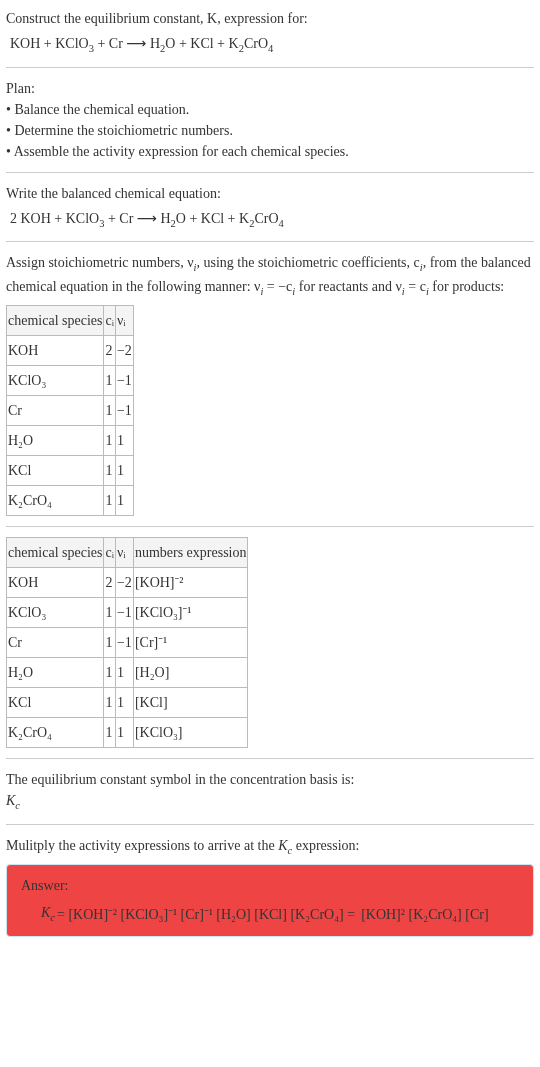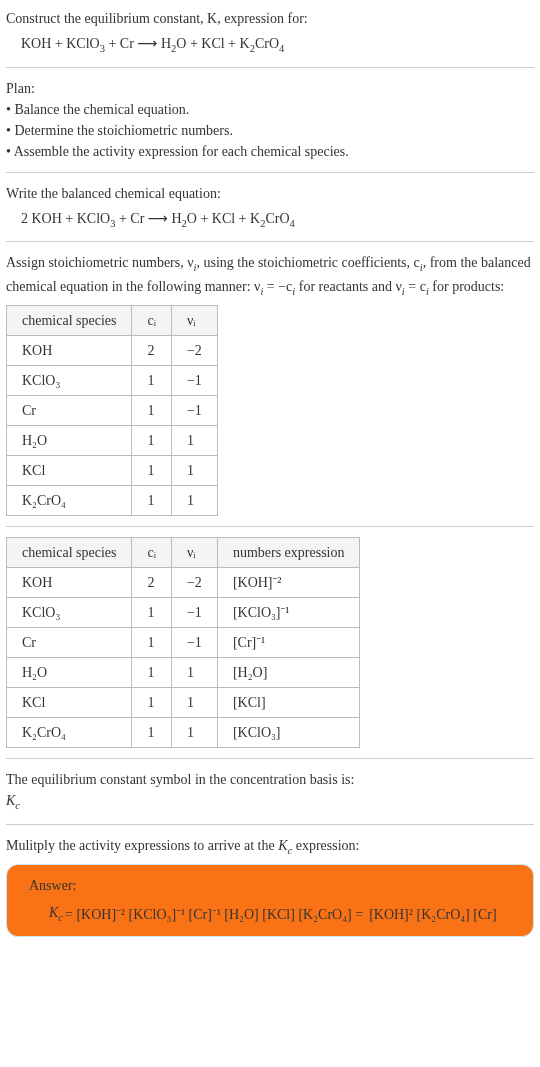--- a/index.html
+++ b/index.html
@@ -7,42 +7,42 @@
   font-family: Georgia, 'Times New Roman', serif;
   font-size: 14px;
   color: #333;
   background: #fff;
   width: 540px;
   padding: 8px 6px;
   line-height: 1.5;
 }
 .section { margin-bottom: 6px; }
 .divider { border: none; border-top: 1px solid #ccc; margin: 10px 0; }
-.equation { margin: 4px 15px; }
+.equation { margin: 4px 4px; }
 sub { font-size: 0.75em; vertical-align: sub; }
 .italic { font-style: italic; }
 table.data {
   border-collapse: collapse;
   margin: 6px 0;
 }
 table.data th, table.data td {
   border: 1px solid #bbb;
-  padding: 4px 15px;
+  padding: 4px 1px;
   text-align: left;
   font-weight: normal;
   background: #fff;
 }
 table.data th { background: #f4f4f4; }
 .bullets { list-style: none; padding-left: 0; }
 .bullets li::before { content: "• "; }
 .answer-box {
-  background: #f97316;
+  background: #ef4444;
   border: 1px solid #cde4f2;
-  border-radius: 12px;
-  padding: 10px 22px;
+  border-radius: 4px;
+  padding: 10px 14px;
   margin-top: 6px;
 }
 .answer-label { margin-bottom: 6px; }
 .frac {
   display: inline-block;
   vertical-align: middle;
   text-align: center;
 }
 .frac .num { display: block; border-bottom: 1px solid #333; padding: 0 4px; }
 .frac .den { display: block; padding: 0 4px; }

